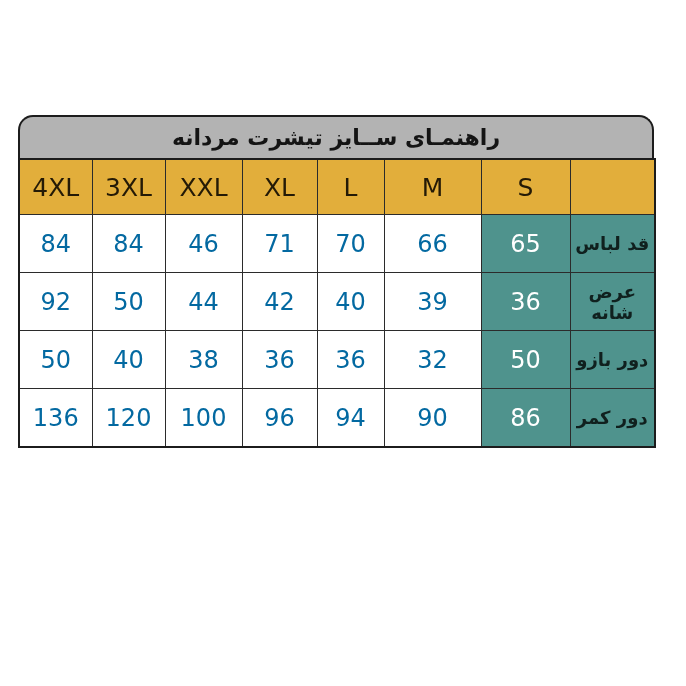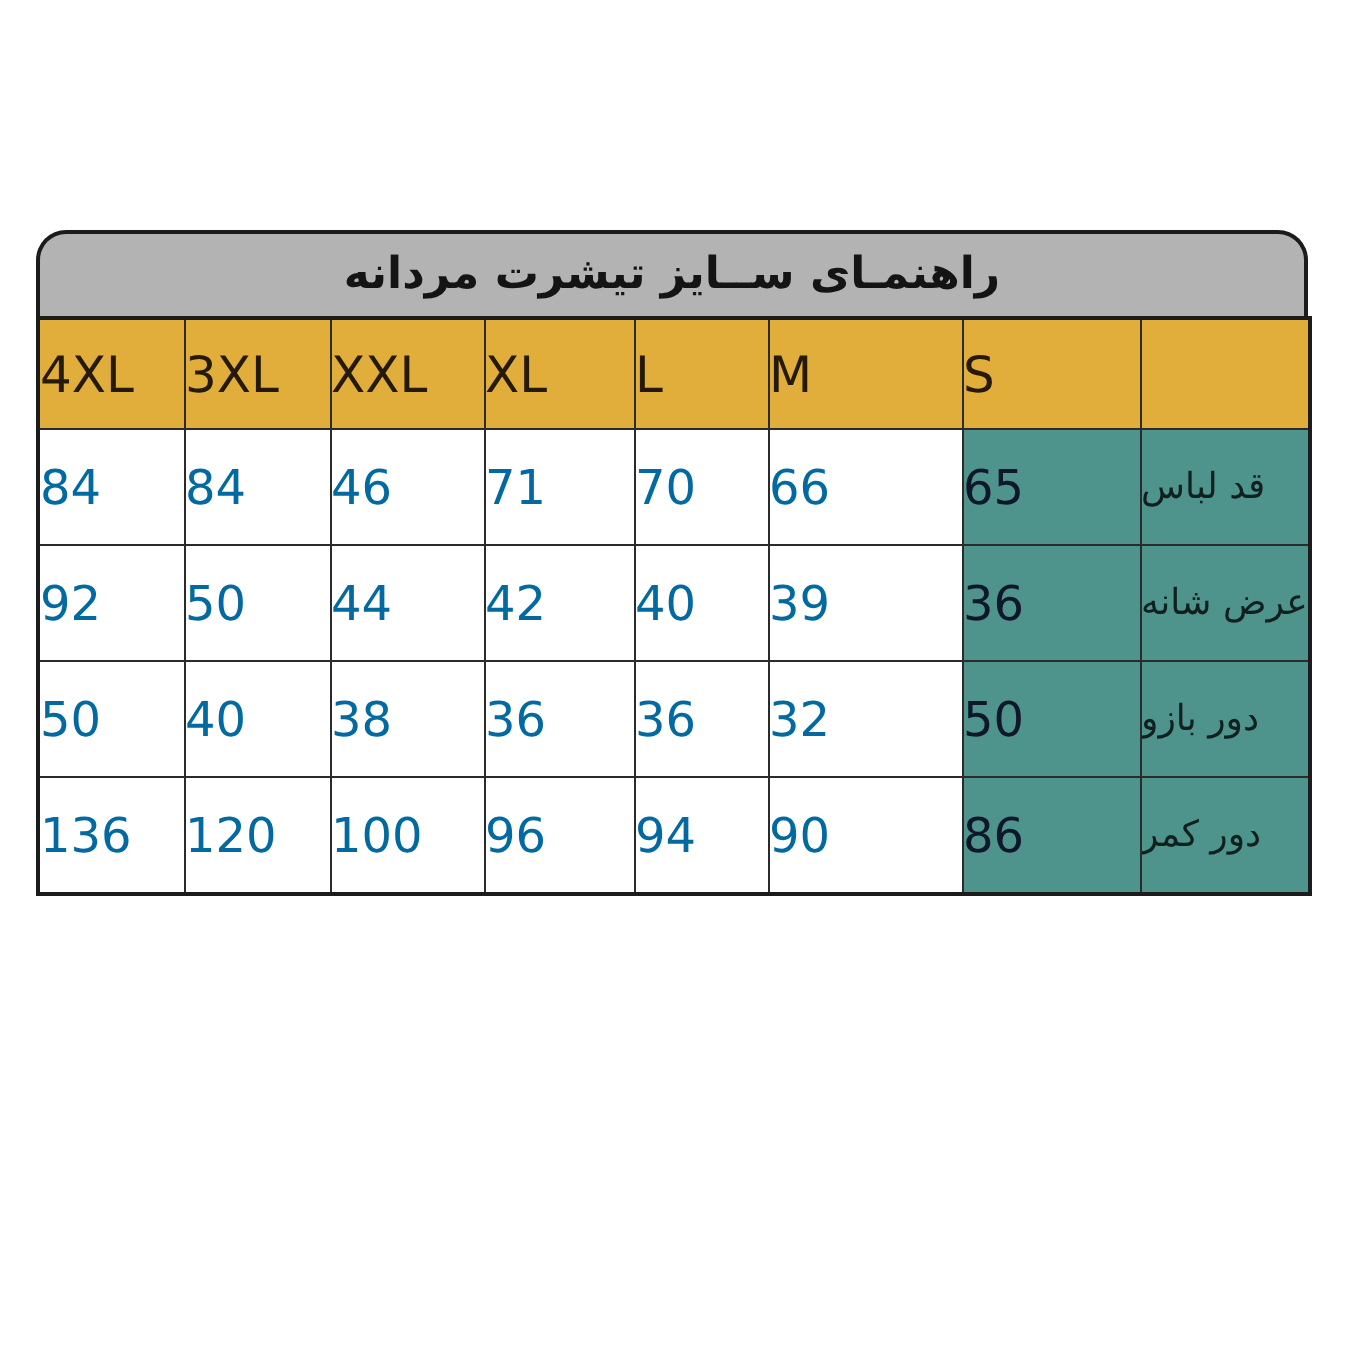--- a/index.html
+++ b/index.html
@@ -39,21 +39,21 @@
   }
   table.size-table {
     width: 636px;
     border-collapse: collapse;
     table-layout: fixed;
     border: 2.5px solid #1c1c1c;
   }
   table.size-table th,
   table.size-table td {
     border: 1.8px solid #2b2b2b;
-    text-align: left;
+    text-align: center;
     vertical-align: middle;
     padding: 0;
     overflow: hidden;
   }
   tr.header-row th {
     height: 54px;
     background: #e2ae3b;
     font-size: 25px;
     font-weight: 500;
     color: #241a06;
@@ -62,26 +62,26 @@
   td.value-cell {
     background: #ffffff;
     font-size: 24px;
     font-weight: 500;
     color: #0369a1;
   }
   td.s-cell {
     background: #4f938d;
     font-size: 24px;
     font-weight: 500;
-    color: #0f172a;
+    color: #ffffff;
   }
   td.row-label-cell {
     background: #4f938d;
     font-size: 18px;
-    font-weight: 400;
+    font-weight: 700;
     color: #10201e;
     direction: rtl;
   }
 </style>
 </head>
 <body>
 
 <div class="guide">
 
   <div class="title-bar">

